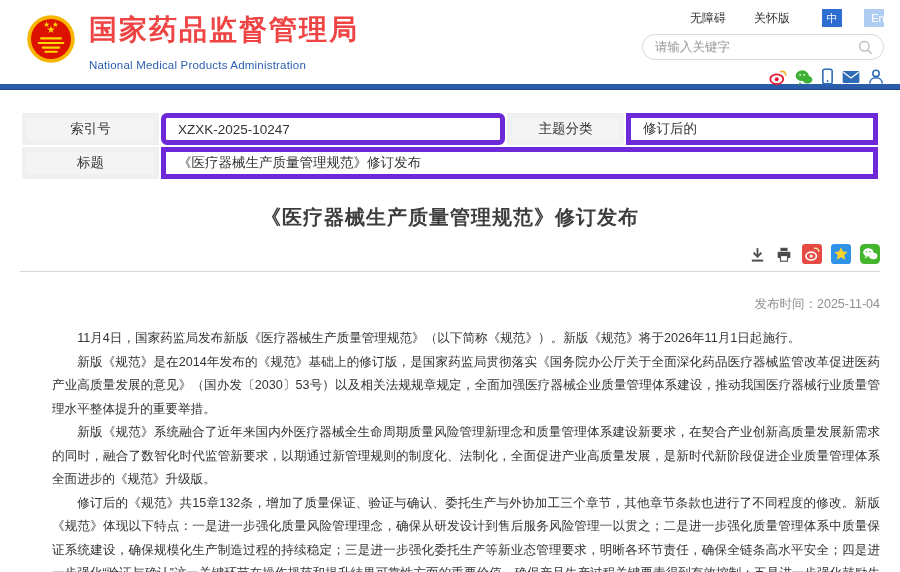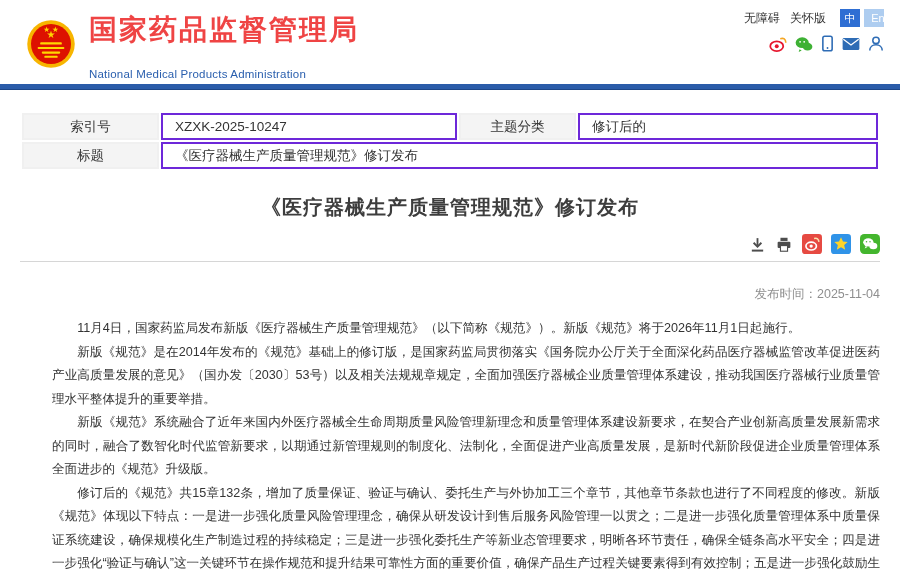--- a/index.html
+++ b/index.html
@@ -5,41 +5,41 @@
   *{margin:0;padding:0;box-sizing:border-box;}
   html{background:#fff;}
   body{width:900px;height:572px;margin:0 auto;background:#fff;
        font-family:"Liberation Sans","DejaVu Sans",sans-serif;overflow:hidden;position:relative;}
   a{text-decoration:none;color:inherit;cursor:pointer;}
 
   
   .site-header{position:relative;height:84px;background:#fff;}
   .brand{position:absolute;left:26px;top:11px;display:flex;align-items:center;gap:13px;cursor:pointer;}
   .brand-cn{font-size:28px;font-weight:bold;color:#ef4444;letter-spacing:2px;}
-  .brand-en{font-size:11.5px;color:#2a5fae;margin-top:19px;letter-spacing:.2px;}
+  .brand-en{font-size:11.5px;color:#2a5fae;margin-top:10px;letter-spacing:.2px;}
   .header-right{position:absolute;right:16px;top:9px;width:242px;}
-  .top-links{display:flex;justify-content:flex-end;align-items:center;gap:10px;font-size:12px;color:#333;}
+  .top-links{display:flex;justify-content:flex-end;align-items:center;gap:28px;font-size:12px;color:#333;}
   .lang-btn{width:20px;height:18px;display:inline-flex;align-items:center;justify-content:center;
             font-size:11px;color:#fff;cursor:pointer;margin-left:-6px;}
   .lang-zh{background:#2e6ed3;margin-left:4px;}
   .lang-en{background:#aecdf0;padding-left:8px;}
   .search-box{margin-top:7px;height:26px;border:1px solid #d9d9d9;border-radius:14px;
               display:flex;align-items:center;padding:0 9px 0 12px;background:#fff;}
   .search-box input{flex:1;border:none;outline:none;font-size:12.5px;color:#333;background:transparent;min-width:0;}
   .search-box input::placeholder{color:#999;}
   .social-row{margin-top:8px;display:flex;justify-content:flex-end;align-items:center;gap:8px;}
   .social-row span{display:inline-flex;cursor:pointer;}
   .blue-bar{height:6px;background:#2b5ca9;border-bottom:1px solid #1d4687;}
 
   
   .content{padding:21px 20px 0;}
   .info-table{width:100%;border-collapse:separate;border-spacing:2px;font-size:13.5px;color:#333;table-layout:fixed;}
-  .info-table td{height:27px;background:#fff;border:2px solid #6d28d9;padding:2px 12px;overflow:hidden;white-space:nowrap;}
+  .info-table td{height:27px;background:#fff;border:5px solid #6d28d9;padding:2px 12px;overflow:hidden;white-space:nowrap;}
   .info-table td.lbl{background:#f4f4f4;border-color:#f0f0f0;text-align:center;padding:2px 4px;}
-  .w1{width:137px;} .w2{width:296px;} .w3{width:117px;}
+  .w1{width:137px;} .w2{width:344px;border-radius:6px;} .w3{width:117px;}
 
   .article-title{margin-top:23px;text-align:center;font-size:20px;font-weight:bold;color:#3d3d3d;letter-spacing:1px;}
   .toolbar{margin-top:13px;display:flex;justify-content:flex-end;align-items:center;gap:9px;
            padding-bottom:7px;border-bottom:1px solid #d6d6d6;}
   .ticon{display:inline-flex;cursor:pointer;}
   .pub-time{margin-top:24px;text-align:right;font-size:12.5px;color:#8f8f8f;}
   .article-body{margin-top:14px;font-size:12.6px;line-height:23.5px;color:#333;text-align:justify;}
   .article-body p{text-indent:2em;margin-left:32px;}
 </style>
 </head>
@@ -66,20 +66,29 @@
       <div class="brand-en">National Medical Products Administration</div>
     </div>
   </div>
 
   <div class="header-right">
     <div class="top-links">
       <a>无障碍</a>
       <a>关怀版</a>
       <span class="lang-btn lang-zh">中</span>
       <span class="lang-btn lang-en">En</span>
+    </div>
+    <div class="search-box">
+      <input placeholder="请输入关键字" style="">
+      <span style="display:inline-flex;">
+        <svg width="17" height="17" viewBox="0 0 22 22" fill="none">
+          <circle cx="9.5" cy="9.5" r="6.2" stroke="#bcbcbc" stroke-width="1.8"></circle>
+          <path d="M14.2 14.2L19 19" stroke="#bcbcbc" stroke-width="1.8"></path>
+        </svg>
+      </span>
     </div>
     <div class="social-row">
       <span>
         <svg width="18" height="16" viewBox="0 0 20 18">
           <ellipse cx="8.6" cy="11.5" rx="7.3" ry="5.4" fill="none" stroke="#e6162d" stroke-width="2"></ellipse>
           <circle cx="8.6" cy="11.5" r="2.2" fill="#e6162d"></circle>
           <path d="M12.5 3q6-1.6 6.3 4.6" stroke="#f5a623" stroke-width="1.8" fill="none"></path>
         </svg>
       </span>
       <span>

